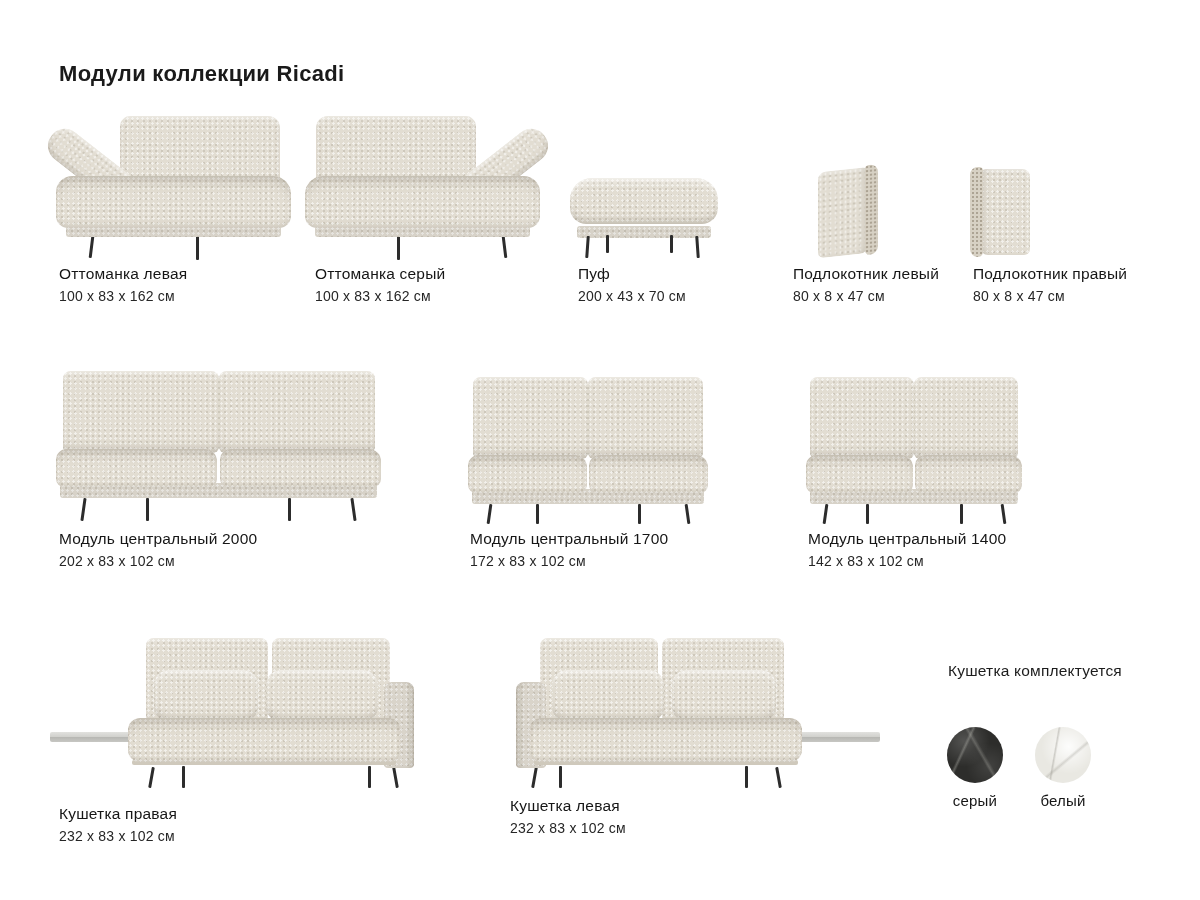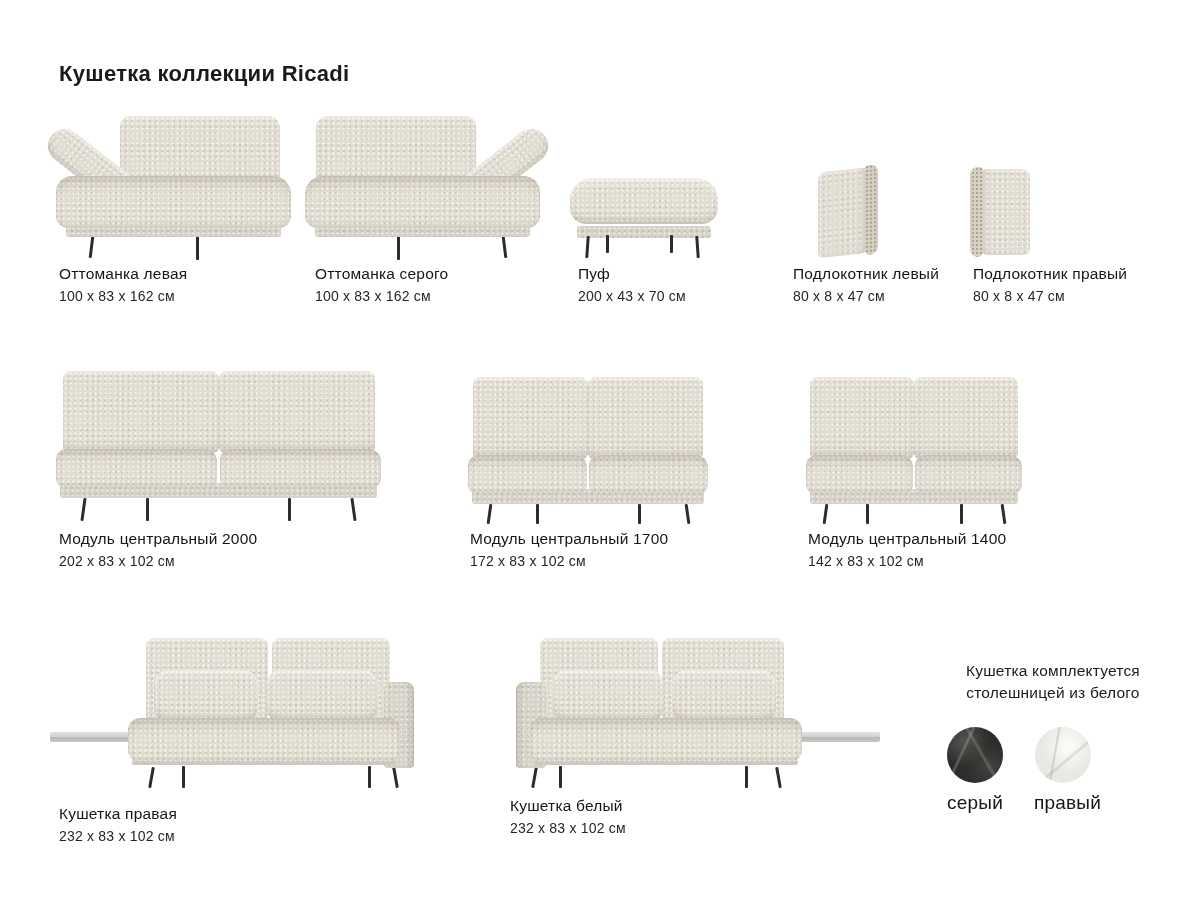--- a/index.html
+++ b/index.html
@@ -82,43 +82,43 @@
     box-shadow:inset 0 6px 8px -5px rgba(255,255,255,.85), inset 0 -8px 10px -6px rgba(110,100,85,.40);}
   .db-arm{left:334px;top:52px;width:30px;height:86px;border-radius:8px 8px 4px 4px;z-index:1;filter:brightness(.96);
     box-shadow:inset -5px 0 7px -4px rgba(110,100,85,.4);}
   .db-seat{left:78px;top:88px;width:272px;height:44px;border-radius:12px 10px 10px 12px;z-index:3;
     box-shadow:inset 0 12px 14px -10px rgba(110,100,85,.40), inset 0 -5px 7px -5px rgba(110,100,85,.3);}
   .db-base{position:absolute;left:82px;top:130px;width:264px;height:5px;background:#cfc9bc;z-index:2;border-radius:2px;}
 
   .mirror{transform:scaleX(-1);}
 
   
-  .note{position:absolute;left:948px;top:660px;width:210px;text-align:center;}
+  .note{position:absolute;left:948px;top:660px;width:210px;}
   .note div{font-size:15.5px;line-height:22px;color:#1c1c1c;letter-spacing:.2px;}
   .swatch{position:absolute;width:58px;text-align:center;}
   .swatch-circle{width:56px;height:56px;border-radius:50%;margin:0 auto;}
   .swatch-gray{
     background-color:#2d2d2b;
     background-image:
       linear-gradient(115deg, transparent 30%, rgba(190,190,182,.35) 33%, transparent 36%),
       linear-gradient(60deg, transparent 55%, rgba(190,190,182,.28) 58%, transparent 62%),
       radial-gradient(circle at 30% 25%, rgba(255,255,255,.18), transparent 45%),
       radial-gradient(circle at 75% 70%, rgba(255,255,255,.10), transparent 40%);}
   .swatch-white{
     background-color:#e9e8e2;
     background-image:
       linear-gradient(100deg, transparent 35%, rgba(150,148,140,.40) 37%, transparent 40%),
       linear-gradient(140deg, transparent 55%, rgba(150,148,140,.30) 58%, transparent 61%),
       radial-gradient(circle at 60% 35%, rgba(255,255,255,.9), transparent 55%);}
-  .swatch-label{margin-top:9px;font-size:19px;color:#161616;letter-spacing:.2px;}
+  .swatch-label{margin-top:9px;font-size:15px;color:#161616;letter-spacing:.2px;}
 </style>
 </head>
 <body>
 
-<h1 class="page-title">Кушетка коллекции Ricadi</h1>
+<h1 class="page-title">Модули коллекции Ricadi</h1>
 
 <div class="illus" style="left:56px;top:106px;width:235px;height:154px;">
   <div class="fabric ot-back"></div>
   <div class="fabric ot-bolster"></div>
   <div class="fabric ot-seat"></div>
   <div class="fabric ot-base"></div>
   <div class="leg" style="left:34px;top:130px;height:22px;transform:rotate(7deg);"></div>
   <div class="leg" style="left:140px;top:130px;height:24px;"></div>
 </div>
 <div class="label" style="left:59px;top:265px;">
@@ -128,21 +128,21 @@
 
 <div class="illus mirror" style="left:305px;top:106px;width:235px;height:154px;">
   <div class="fabric ot-back"></div>
   <div class="fabric ot-bolster"></div>
   <div class="fabric ot-seat"></div>
   <div class="fabric ot-base"></div>
   <div class="leg" style="left:34px;top:130px;height:22px;transform:rotate(7deg);"></div>
   <div class="leg" style="left:140px;top:130px;height:24px;"></div>
 </div>
 <div class="label" style="left:315px;top:265px;">
-  <div class="mname">Оттоманка серого</div>
+  <div class="mname">Оттоманка серый</div>
   <div class="mdims">100 x 83 x 162 см</div>
 </div>
 
 <div class="illus" style="left:570px;top:178px;width:148px;height:82px;">
   <div class="fabric pf-cushion"></div>
   <div class="fabric pf-base"></div>
   <div class="leg" style="left:16px;top:58px;height:22px;transform:rotate(4deg);"></div>
   <div class="leg" style="left:36px;top:57px;height:18px;"></div>
   <div class="leg" style="left:100px;top:57px;height:18px;"></div>
   <div class="leg" style="left:126px;top:58px;height:22px;transform:rotate(-4deg);"></div>
@@ -245,29 +245,28 @@
   <div class="fabric db-pillow-r"></div>
   <div class="fabric db-arm"></div>
   <div class="fabric db-seat"></div>
   <div class="db-base"></div>
   <div class="leg" style="left:100px;top:137px;height:21px;transform:rotate(10deg);"></div>
   <div class="leg" style="left:132px;top:136px;height:22px;"></div>
   <div class="leg" style="left:318px;top:136px;height:22px;"></div>
   <div class="leg" style="left:344px;top:137px;height:21px;transform:rotate(-10deg);"></div>
 </div>
 <div class="label" style="left:510px;top:797px;">
-  <div class="mname">Кушетка белый</div>
+  <div class="mname">Кушетка левая</div>
   <div class="mdims">232 x 83 x 102 см</div>
 </div>
 
 <div class="note">
   <div>Кушетка комплектуется</div>
-  <div>столешницей из белого</div>
 </div>
 
 <div class="swatch" style="left:946px;top:727px;">
   <div class="swatch-circle swatch-gray"></div>
   <div class="swatch-label">серый</div>
 </div>
 <div class="swatch" style="left:1034px;top:727px;">
   <div class="swatch-circle swatch-white"></div>
-  <div class="swatch-label">правый</div>
+  <div class="swatch-label">белый</div>
 </div>
 
 </body></html>

